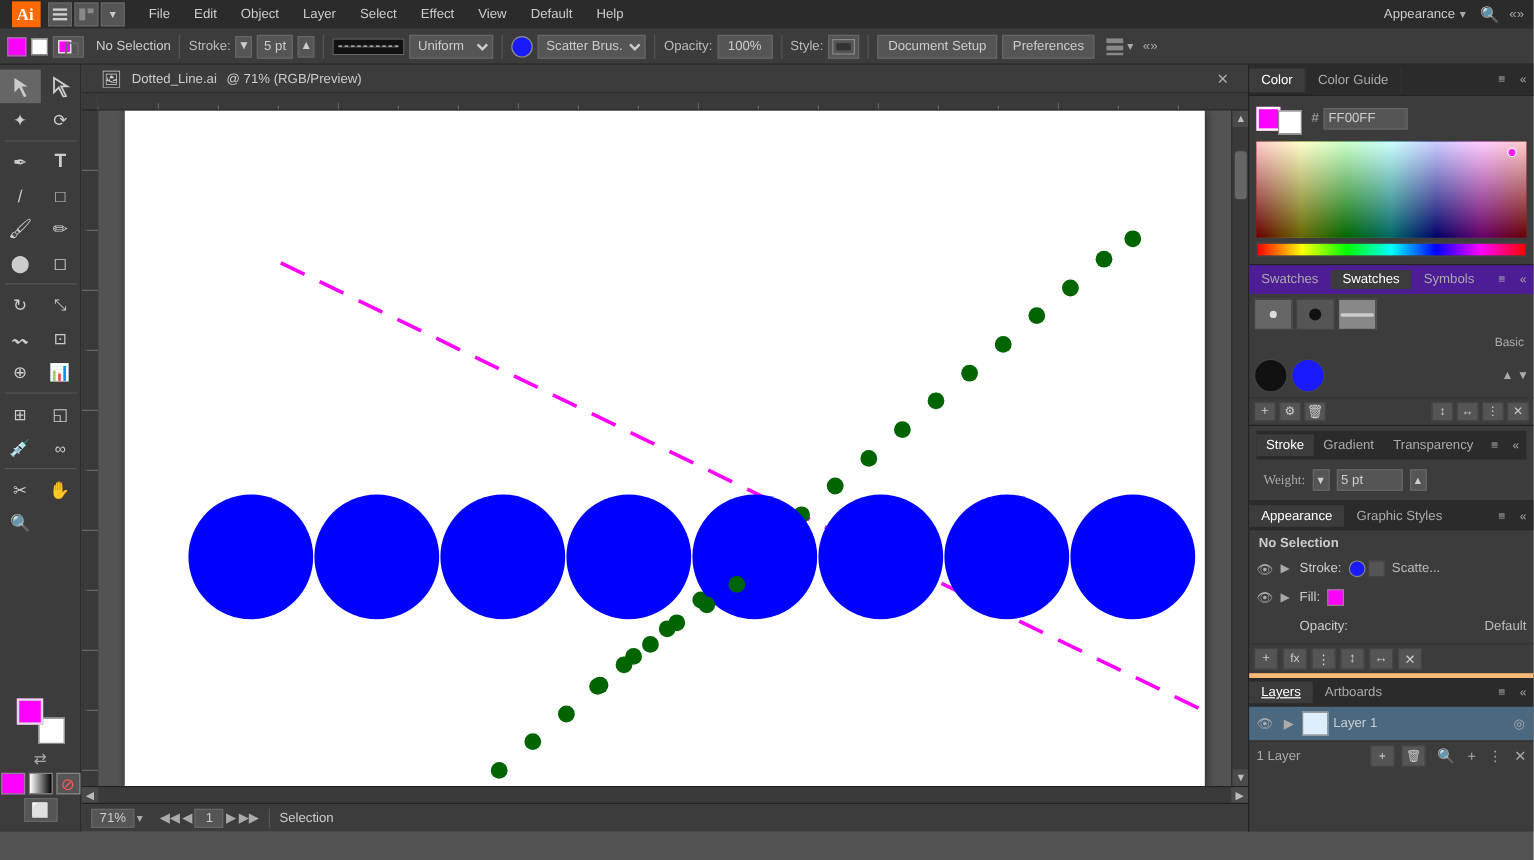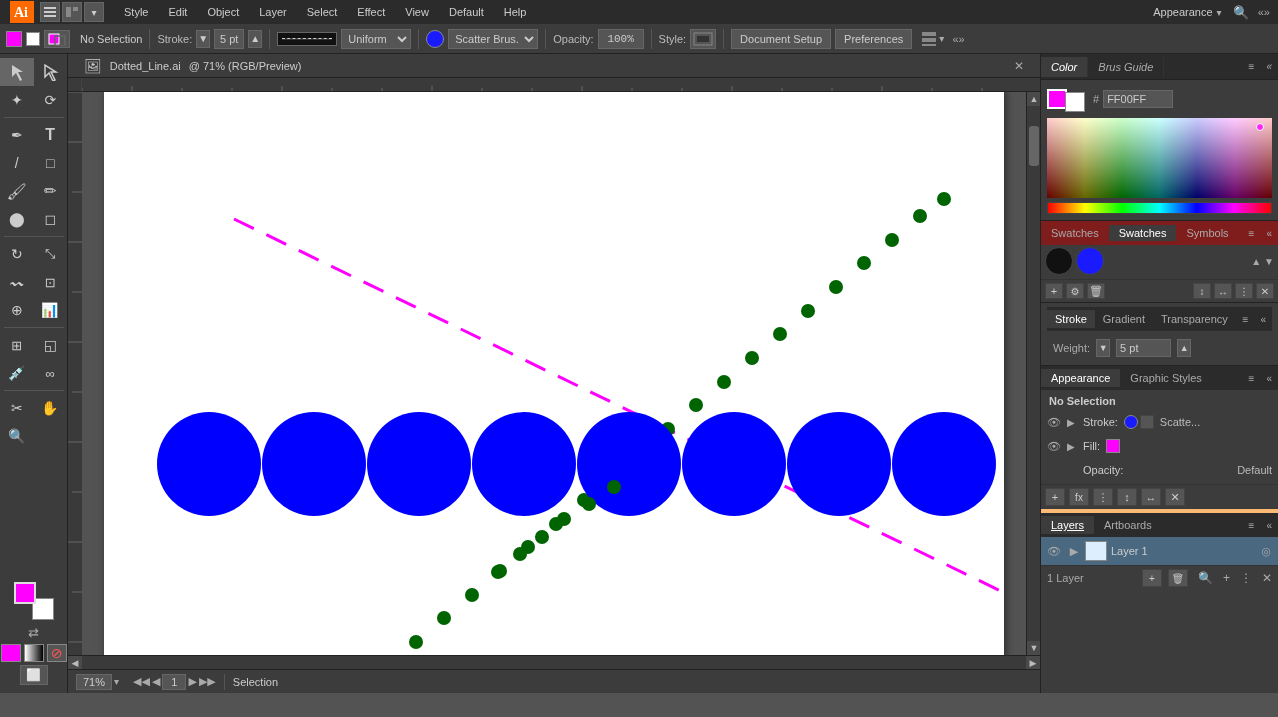--- a/index.html
+++ b/index.html
@@ -164,21 +164,20 @@
       border-left: 1px solid #222;
       display: flex;
       flex-direction: column;
     }
     #panel-tabs-top {
       display: flex;
       background: #2b2b2b;
       border-bottom: 1px solid #222;
       height: 26px;
       align-items: center;
-      font-style: italic;
     }
     .panel-tab {
       padding: 4px 10px;
       font-size: 11px;
       color: #aaa;
       cursor: pointer;
       border-right: 1px solid #333;
     }
     .panel-tab.active { background: #3c3c3c; color: #fff; }
 
@@ -218,21 +217,21 @@
       height: 12px;
       background: linear-gradient(to right, #ff0000, #ffff00, #00ff00, #00ffff, #0000ff, #ff00ff, #ff0000);
       border: 1px solid #444;
     }
 
     #swatches-panel {
       border-bottom: 1px solid #222;
     }
     #swatches-brushes-tabs {
       display: flex;
-      background: #7f1d1d;
+      background: #4c1d95;
       height: 24px;
       align-items: center;
     }
     .sb-tab {
       padding: 2px 10px;
       font-size: 11px;
       color: #aaa;
       cursor: pointer;
     }
     .sb-tab.active { color: #fff; background: #3c3c3c; }
@@ -277,21 +276,21 @@
       font-size: 11px;
       color: #aaa;
       cursor: pointer;
     }
     .sgt-tab.active { color: #fff; background: #3c3c3c; }
     .weight-row {
       display: flex;
       align-items: center;
       gap: 6px;
     }
-    .weight-label { color: #aaa; font-size: 11px; }
+    .weight-label { color: #aaa; font-size: 11px; font-family: Liberation Serif, serif; }
     .weight-input {
       width: 55px; height: 18px;
       background: #555; border: 1px solid #666;
       color: #ccc; font-size: 11px;
       padding: 0 3px;
     }
 
     
     #appearance-panel {
       border-bottom: 4px solid #fdba74;
@@ -431,21 +430,21 @@
         </svg>
     </div>
     <div style="width:20px;height:20px;background:#555;border:1px solid #666;display:flex;align-items:center;justify-content:center;cursor:pointer;font-size:10px;">
       <svg width="14" height="14">
           <rect x="1" y="2" width="5" height="10" fill="#888"></rect>
           <rect x="8" y="2" width="5" height="4" fill="#888"></rect>
         </svg>
     </div>
     <div style="width:20px;height:20px;background:#555;border:1px solid #666;display:flex;align-items:center;justify-content:center;cursor:pointer;font-size:10px;color:#ccc;">▾</div>
   </div>
-  <span class="menu-item">Style</span>
+  <span class="menu-item">File</span>
   <span class="menu-item">Edit</span>
   <span class="menu-item">Object</span>
   <span class="menu-item">Layer</span>
   <span class="menu-item">Select</span>
   <span class="menu-item">Effect</span>
   <span class="menu-item">View</span>
   <span class="menu-item">Default</span>
   <span class="menu-item">Help</span>
   <div style="flex:1"></div>
   <span style="color:#ccc;font-size:11px;">Appearance</span>
@@ -478,21 +477,21 @@
   <select class="toolbar-select" style="width:70px;">
     <option>Uniform</option>
   </select>
   <div class="toolbar-sep"></div>
   <div style="width:18px;height:18px;background:#1a1aff;border-radius:50%;border:1px solid #888;cursor:pointer;"></div>
   <select class="toolbar-select" style="width:90px;">
     <option>Scatter Brus...</option>
   </select>
   <div class="toolbar-sep"></div>
   <span class="toolbar-label">Opacity:</span>
-  <input class="toolbar-input" style="width: 46px; font-family: Liberation Mono, monospace;" value="100%">
+  <input class="toolbar-input" style="width: 46px;" value="100%">
   <div class="toolbar-sep"></div>
   <span class="toolbar-label">Style:</span>
   <div class="style-box">
     <svg width="20" height="14">
         <rect x="1" y="1" width="18" height="12" fill="none" stroke="#888" stroke-width="1"></rect>
         <rect x="4" y="4" width="12" height="6" fill="#333"></rect>
       </svg>
   </div>
   <div class="toolbar-sep"></div>
   <button class="toolbar-btn">Document Setup</button>
@@ -733,21 +732,21 @@
       <div class="status-sep"></div>
       <span>Selection</span>
       <div style="flex:1;"></div>
     </div>
   </div>
 
   <div id="right-panel">
 
     <div id="panel-tabs-top">
       <div class="panel-tab active">Color</div>
-      <div class="panel-tab">Brus Guide</div>
+      <div class="panel-tab">Color Guide</div>
       <div style="flex:1;"></div>
       <div style="padding:0 6px;cursor:pointer;color:#aaa;font-size:10px;">≡</div>
       <div style="padding:0 6px;cursor:pointer;color:#aaa;font-size:10px;">«</div>
     </div>
 
     <div id="color-panel">
       <div class="color-fill-stroke-row">
         <div class="cs-box active-cs" style="background:#FF00FF;"></div>
         <div class="cs-box" style="background:white;margin-left:-6px;margin-top:6px;"></div>
         <span class="hex-label">#</span>
@@ -765,20 +764,36 @@
     <div id="swatches-panel">
       <div id="swatches-brushes-tabs">
         <div class="sb-tab">Swatches</div>
         <div class="sb-tab active">Swatches</div>
         <div class="sb-tab">Symbols</div>
         <div style="flex:1;"></div>
         <div style="padding:0 6px;cursor:pointer;color:#aaa;font-size:10px;">≡</div>
         <div style="padding:0 6px;cursor:pointer;color:#aaa;font-size:10px;">«</div>
       </div>
 
+      <div id="brushes-content">
+
+        <div class="brush-item" style="background:#666;">
+          <div class="brush-dot sm" style="background:#ddd;"></div>
+        </div>
+        <div class="brush-item">
+          <div class="brush-dot" style="background:#111;"></div>
+        </div>
+        <div class="brush-item" style="background:#888;">
+          <div style="width:28px;height:3px;background:#ccc;border-radius:2px;"></div>
+        </div>
+
+        <div style="width:100%;display:flex;justify-content:flex-end;padding:2px 4px;">
+          <span style="font-size:10px;color:#aaa;">Basic</span>
+        </div>
+      </div>
 
       <div class="brush-row2">
         <div style="width:28px;height:28px;background:#111;border-radius:50%;cursor:pointer;border:1px solid #444;"></div>
         <div style="width:28px;height:28px;background:#1a1aff;border-radius:50%;cursor:pointer;border:1px solid #444;"></div>
 
         <div style="flex:1;"></div>
         <div style="cursor:pointer;color:#aaa;font-size:10px;">▲</div>
         <div style="cursor:pointer;color:#aaa;font-size:10px;">▼</div>
       </div>
 

